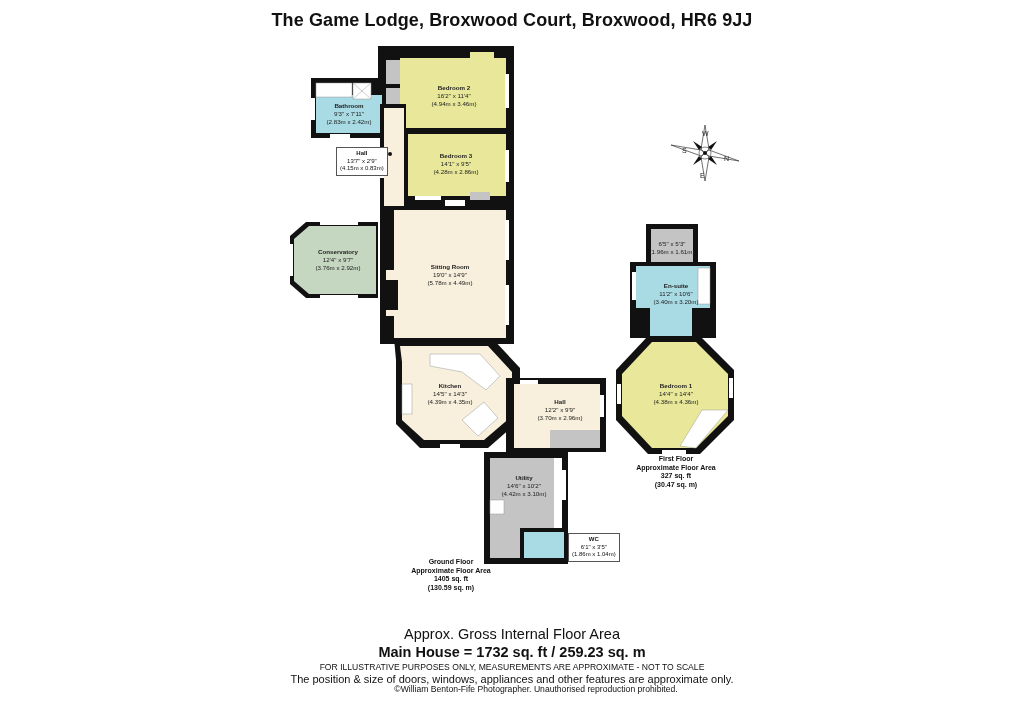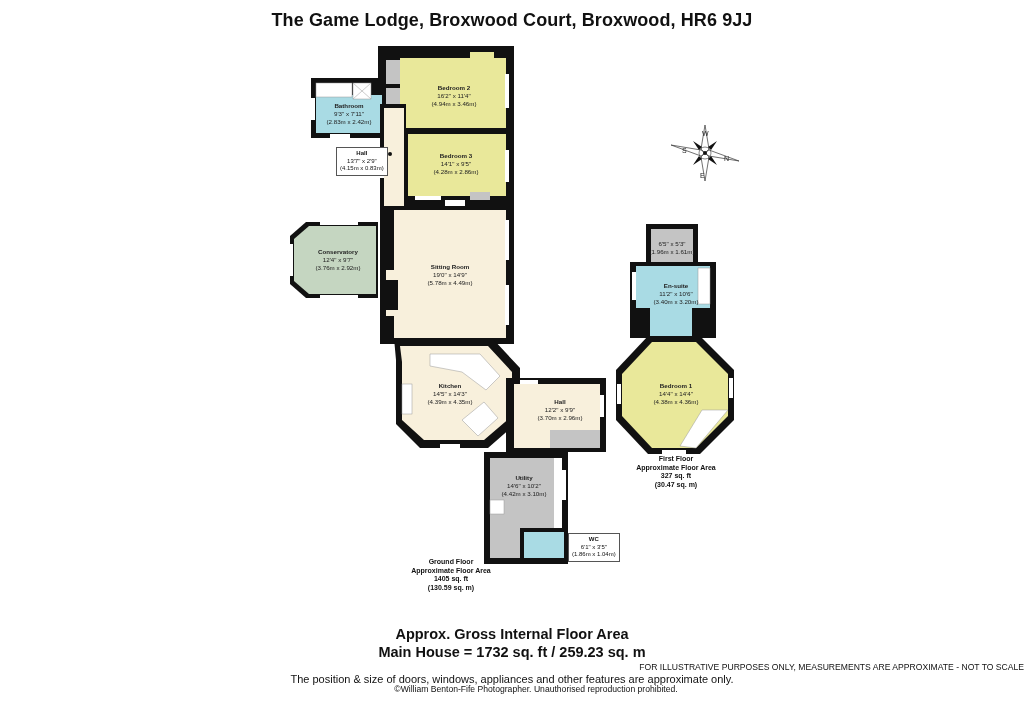--- a/index.html
+++ b/index.html
@@ -5,23 +5,23 @@
   html,body{margin:0;padding:0;background:#ffffff;}
   body{width:1024px;height:724px;position:relative;overflow:hidden;font-family:"Liberation Sans",sans-serif;color:#111;}
   .title{position:absolute;left:0;top:10px;width:1024px;text-align:center;font-weight:bold;font-size:18px;letter-spacing:0.1px;}
   svg.plan{position:absolute;left:0;top:0;}
   .lbl{position:absolute;text-align:center;font-size:6.2px;line-height:8px;color:#222;white-space:nowrap;}
   .lbl .n{font-weight:bold;display:block;}
   .boxlbl{position:absolute;background:#fff;border:1px solid #555;text-align:center;font-size:6px;line-height:7.5px;padding:2px 3px;white-space:nowrap;}
   .boxlbl .n{font-weight:bold;display:block;}
   .area{position:absolute;text-align:center;font-size:7px;line-height:8.5px;font-weight:bold;color:#111;white-space:nowrap;}
   .footer{position:absolute;left:0;width:1024px;text-align:center;}
-  .f1{top:626px;font-weight:bold;font-size:14.5px;}
+  .f1{top:626px;font-weight:normal;font-size:14.5px;}
   .f2{top:644px;font-weight:bold;font-size:14.5px;}
-  .f3{top:662px;font-size:8.6px;text-align:right;}
+  .f3{top:662px;font-size:8.6px;}
   .f4{top:673px;font-size:11px;}
   .f5{top:684px;font-size:8.6px;padding-left:24px;}
 </style>
 </head>
 <body>
 
 <div class="title">The Game Lodge, Broxwood Court, Broxwood, HR6 9JJ</div>
 
 <svg class="plan" width="1024" height="724" viewBox="0 0 1024 724">
 

